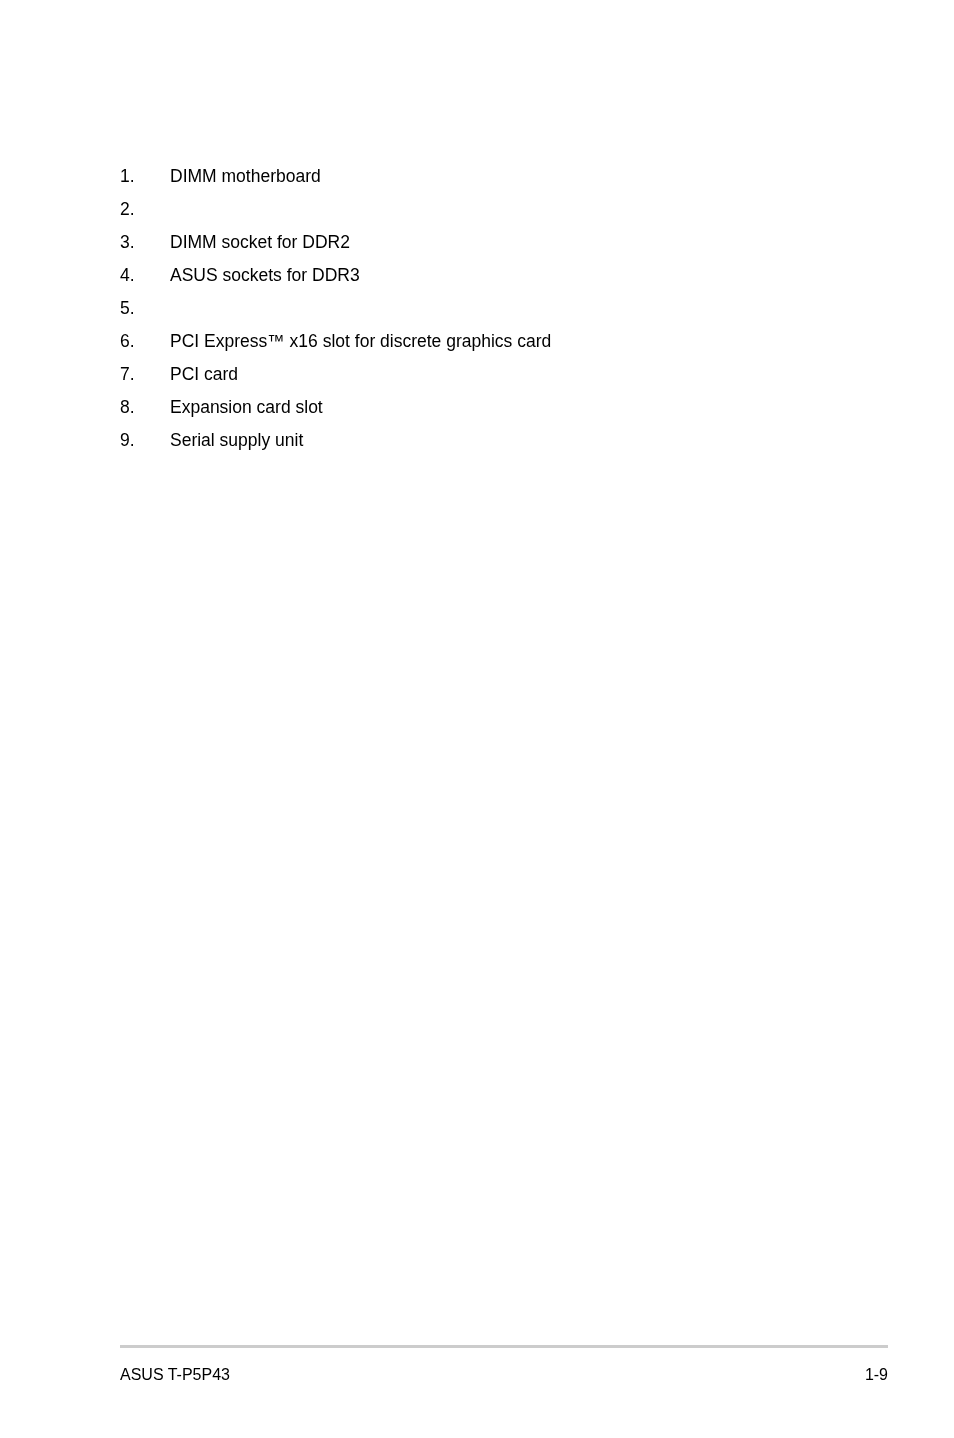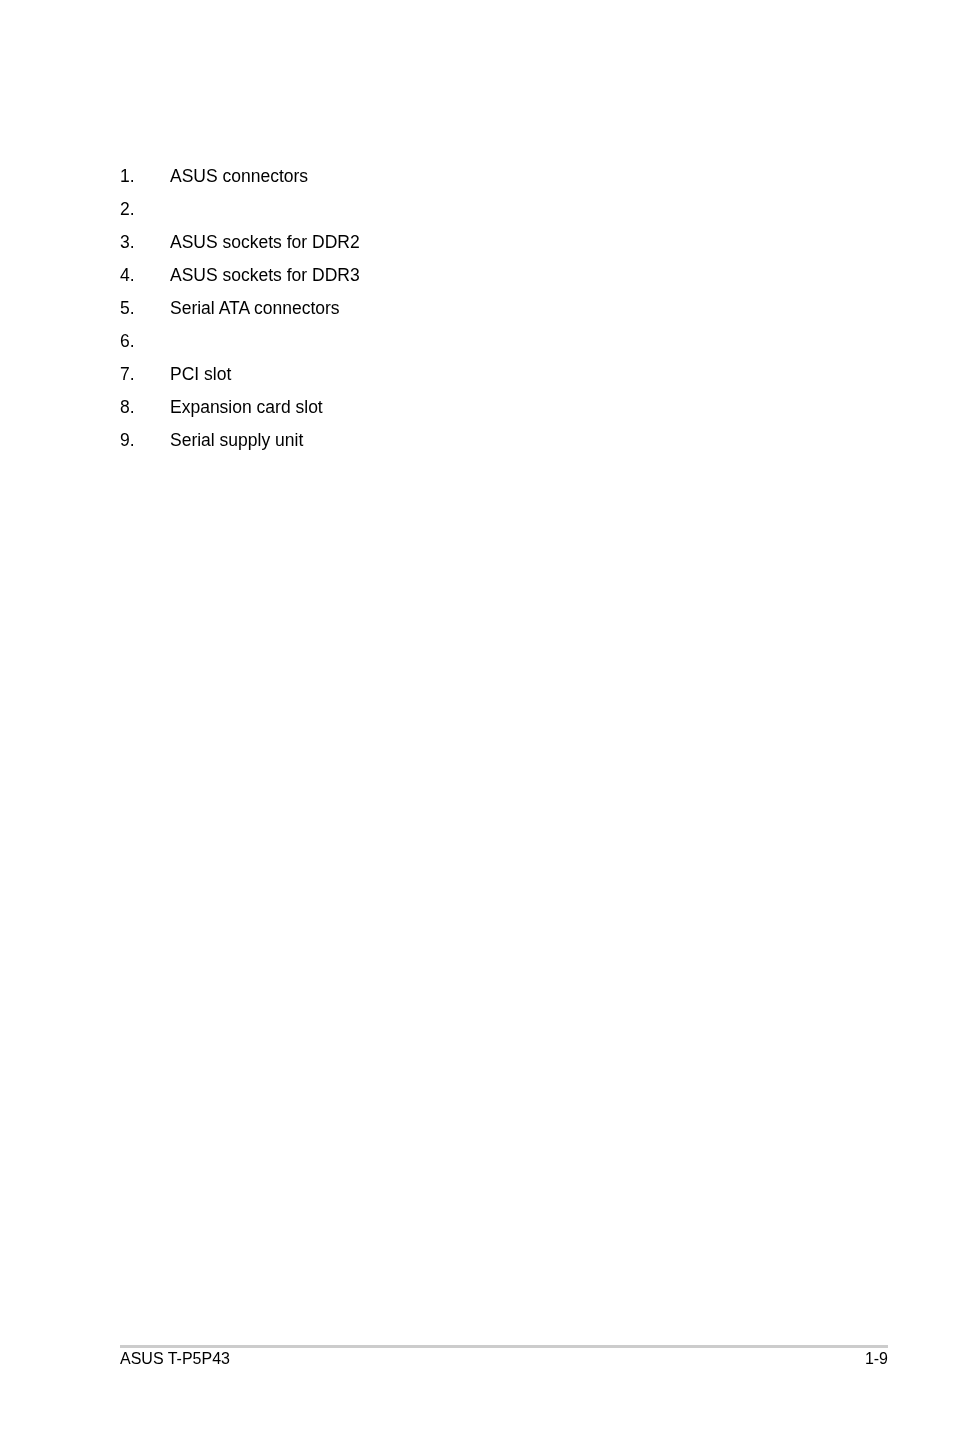--- a/index.html
+++ b/index.html
@@ -71,21 +71,21 @@
     height: 3px;
     background: #cccccc;
     margin: 0;
     border: 0;
   }
 
   .footer-row {
     display: flex;
     justify-content: space-between;
     align-items: baseline;
-    margin-top: 2px;
+    margin-top: 18px;
     font-size: 16px;
     color: #000000;
   }
 
   .footer-left {
     text-align: left;
     white-space: nowrap;
   }
 
   .footer-right {
@@ -96,49 +96,49 @@
 </head>
 <body>
 
 <div class="page">
 
   <div class="content">
     <ol class="list">
 
       <li class="list-item">
         <span class="item-number">1.</span>
-        <span class="item-label">ASUS connectors</span>
+        <span class="item-label">DIMM motherboard</span>
       </li>
 
       <li class="list-item">
         <span class="item-number">2.</span>
       </li>
 
       <li class="list-item">
         <span class="item-number">3.</span>
-        <span class="item-label">ASUS sockets for DDR2</span>
+        <span class="item-label">DIMM socket for DDR2</span>
       </li>
 
       <li class="list-item">
         <span class="item-number">4.</span>
         <span class="item-label">ASUS sockets for DDR3</span>
       </li>
 
       <li class="list-item">
         <span class="item-number">5.</span>
-        <span class="item-label">Serial ATA connectors</span>
       </li>
 
       <li class="list-item">
         <span class="item-number">6.</span>
+        <span class="item-label">PCI Express™ x16 slot for discrete graphics card</span>
       </li>
 
       <li class="list-item">
         <span class="item-number">7.</span>
-        <span class="item-label">PCI slot</span>
+        <span class="item-label">PCI card</span>
       </li>
 
       <li class="list-item">
         <span class="item-number">8.</span>
         <span class="item-label">Expansion card slot</span>
       </li>
 
       <li class="list-item">
         <span class="item-number">9.</span>
         <span class="item-label">Serial supply unit</span>

